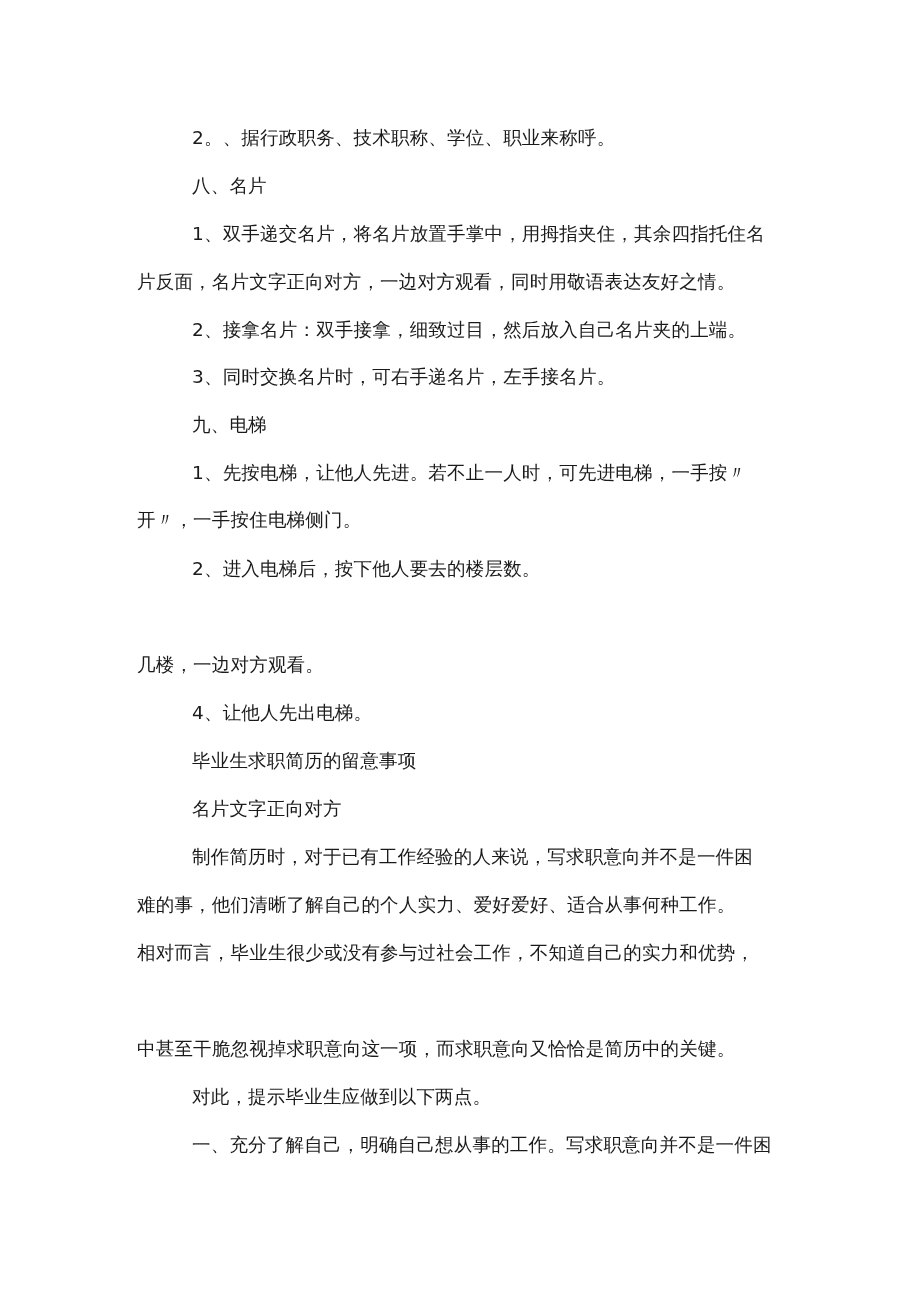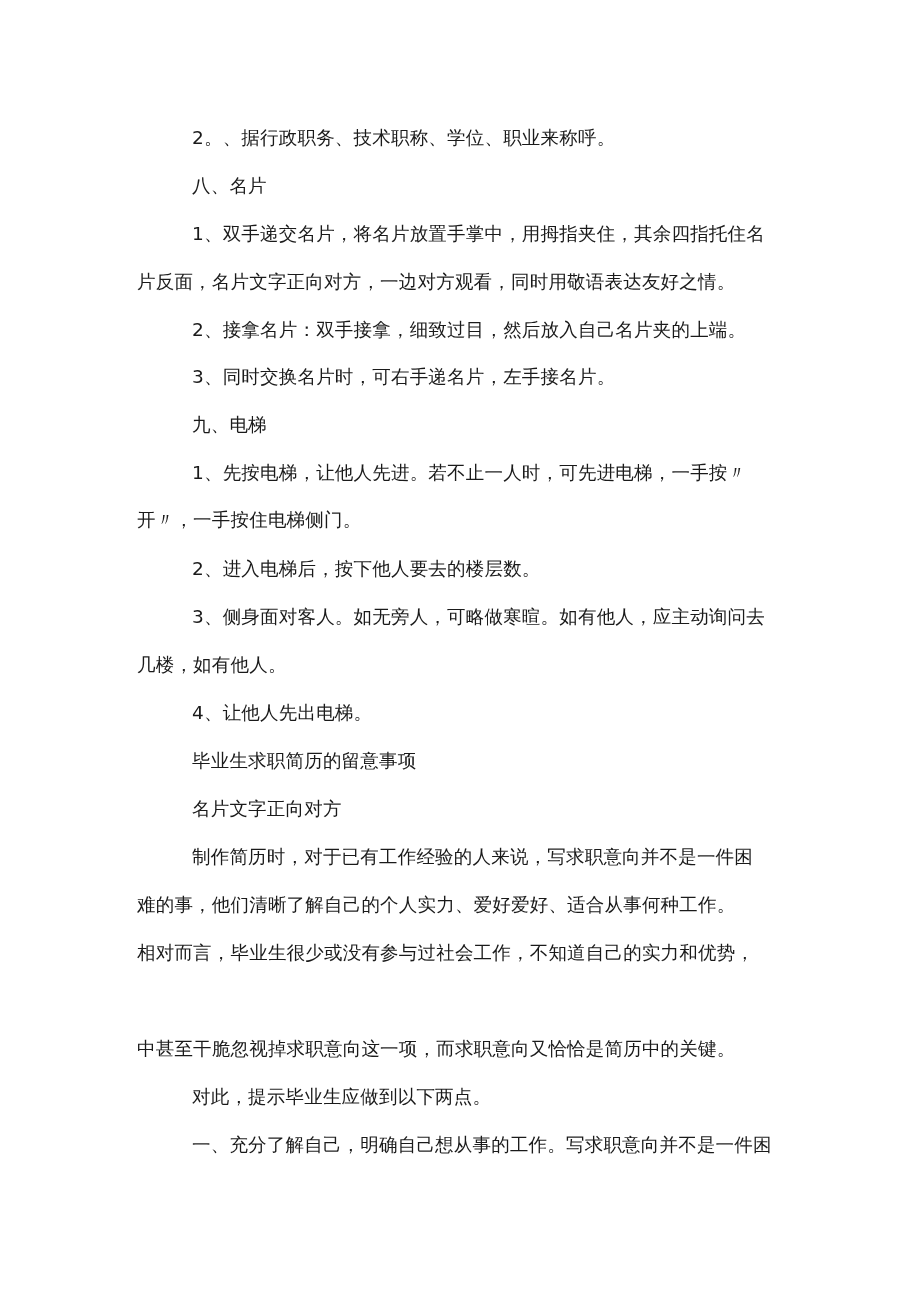--- a/index.html
+++ b/index.html
@@ -16,22 +16,21 @@
   <div class="line indent" style="top:126px">2。、据行政职务、技术职称、学位、职业来称呼。</div>
   <div class="line indent" style="top:174px">八、名片</div>
   <div class="line indent" style="top:222px">1、双手递交名片，将名片放置手掌中，用拇指夹住，其余四指托住名</div>
   <div class="line" style="top:270px">片反面，名片文字正向对方，一边对方观看，同时用敬语表达友好之情。</div>
   <div class="line indent" style="top:318px">2、接拿名片：双手接拿，细致过目，然后放入自己名片夹的上端。</div>
   <div class="line indent" style="top:365px">3、同时交换名片时，可右手递名片，左手接名片。</div>
   <div class="line indent" style="top:413px">九、电梯</div>
   <div class="line indent" style="top:461px">1、先按电梯，让他人先进。若不止一人时，可先进电梯，一手按〃</div>
   <div class="line" style="top:508px">开〃，一手按住电梯侧门。</div>
   <div class="line indent" style="top:557px">2、进入电梯后，按下他人要去的楼层数。</div>
-  <div class="line indent" style="top:605px">3、侧身面对客人。如无旁人，可略做寒暄。如有他人，应主动询问去</div>
-  <div class="line" style="top:653px">几楼，如有他人。</div>
+  <div class="line" style="top:653px">几楼，一边对方观看。</div>
   <div class="line indent" style="top:701px">4、让他人先出电梯。</div>
   <div class="line indent" style="top:749px">毕业生求职简历的留意事项</div>
   <div class="line indent" style="top:797px">名片文字正向对方</div>
   <div class="line indent" style="top:845px">制作简历时，对于已有工作经验的人来说，写求职意向并不是一件困</div>
   <div class="line" style="top:893px">难的事，他们清晰了解自己的个人实力、爱好爱好、适合从事何种工作。</div>
   <div class="line" style="top:941px">相对而言，毕业生很少或没有参与过社会工作，不知道自己的实力和优势，</div>
   <div class="line" style="top:1037px">中甚至干脆忽视掉求职意向这一项，而求职意向又恰恰是简历中的关键。</div>
   <div class="line indent" style="top:1085px">对此，提示毕业生应做到以下两点。</div>
   <div class="line indent" style="top:1133px">一、充分了解自己，明确自己想从事的工作。写求职意向并不是一件困</div>
 </div>

